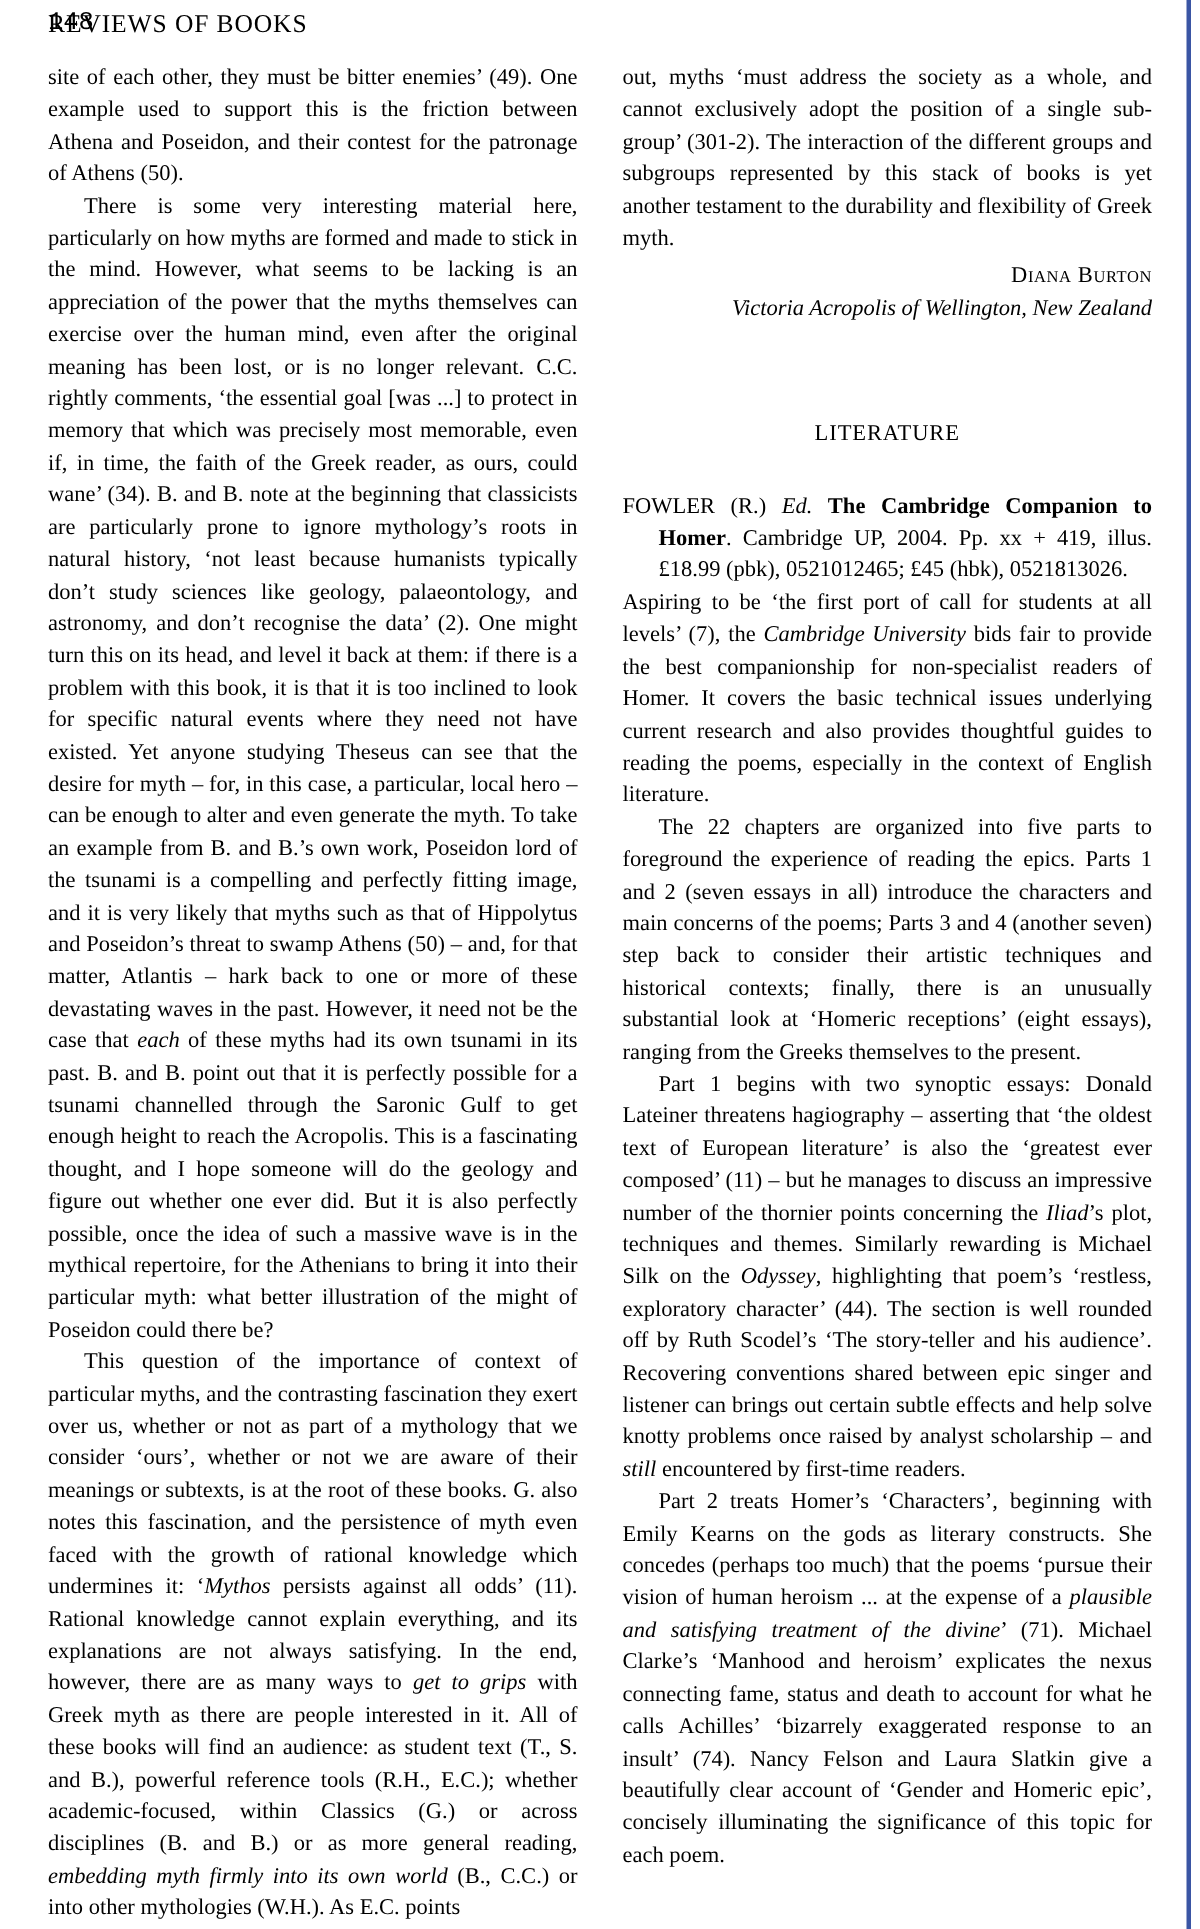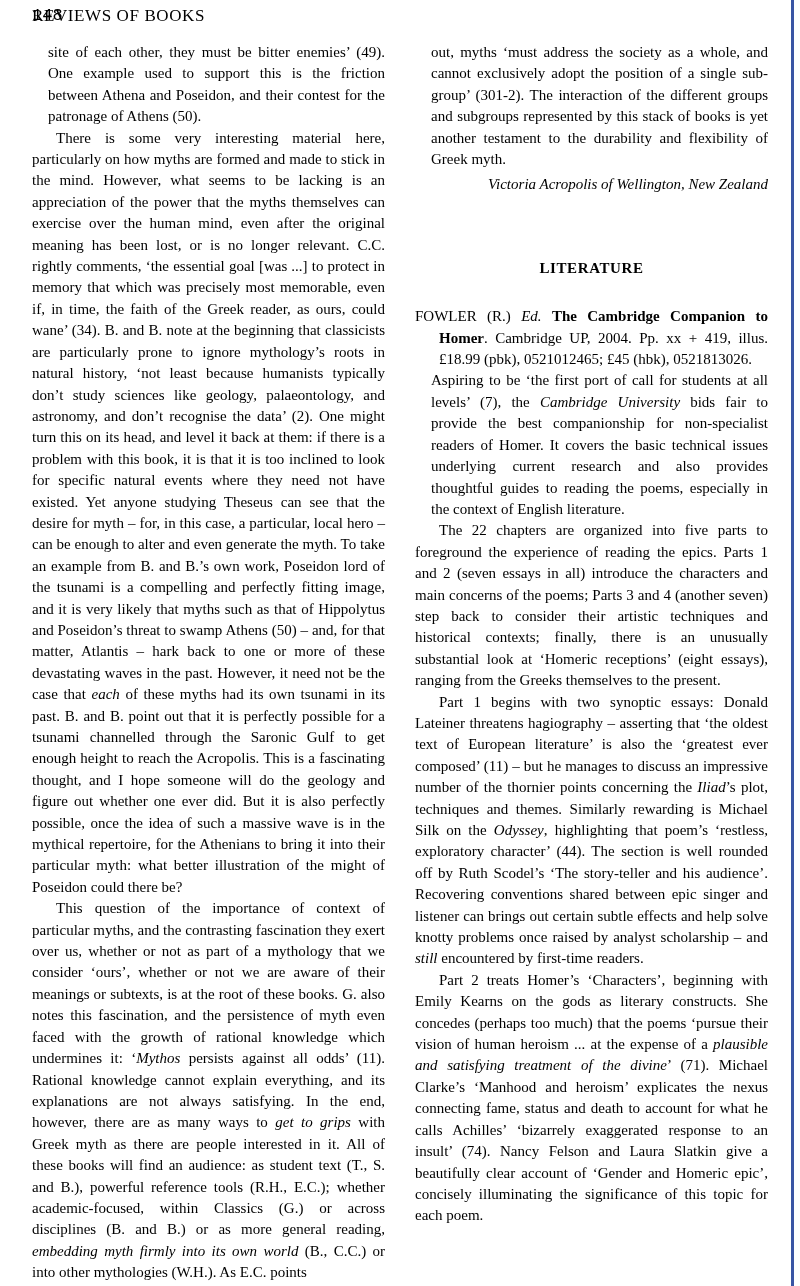--- a/index.html
+++ b/index.html
@@ -47,38 +47,37 @@
     text-align: justify;
     hyphens: auto;
     -webkit-hyphens: auto;
   }
   .col p {
     margin: 0;
     text-indent: 1.6em;
   }
   .col p.noindent {
     text-indent: 0;
-    margin-left: 16px;
   }
   .signature {
     margin-top: 4px;
     text-align: right;
   }
   .reviewer {
     font-variant: small-caps;
     letter-spacing: 0.4px;
   }
   .affiliation {
     font-style: italic;
   }
   .section-heading {
     margin: 62px 0 27px 0;
     text-align: center;
     font-size: 15px;
-    font-weight: bold;
+    font-weight: normal;
     letter-spacing: 0.6px;
   }
   .col p.citation {
     text-indent: -1.6em;
     padding-left: 1.6em;
   }
   .accent-bar {
     position: absolute;
     top: 0;
     bottom: 0;
@@ -101,20 +100,21 @@
     <div class="col">
       <p class="noindent">site of each other, they must be bitter enemies’ (49). One example used to support this is the friction between Athena and Poseidon, and their contest for the patronage of Athens (50).</p>
       <p>There is some very interesting material here, particularly on how myths are formed and made to stick in the mind.  However, what seems to be lacking is an appreciation of the power that the myths themselves can exercise over the human mind, even after the original meaning has been lost, or is no longer relevant.  C.C. rightly comments, ‘the essential goal [was ...] to protect in memory that which was precisely most memorable, even if, in time, the faith of the Greek reader, as ours, could wane’ (34).  B. and B. note at the beginning that classicists are particularly prone to ignore mythology’s roots in natural history, ‘not least because humanists typically don’t study sciences like geology, palaeontology, and astronomy, and don’t recognise the data’ (2). One might turn this on its head, and level it back at them: if there is a problem with this book, it is that it is too inclined to look for specific natural events where they need not have existed.  Yet anyone studying Theseus can see that the desire for myth – for, in this case, a particular, local hero – can be enough to alter and even generate the myth.  To take an example from B. and B.’s own work, Poseidon lord of the tsunami is a compelling and perfectly fitting image, and it is very likely that myths such as that of Hippolytus and Poseidon’s threat to swamp Athens (50) – and, for that matter, Atlantis – hark back to one or more of these devastating waves in the past.  However, it need not be the case that <i>each</i> of these myths had its own tsunami in its past.  B. and B. point out that it is perfectly possible for a tsunami channelled through the Saronic Gulf to get enough height to reach the Acropolis.  This is a fascinating thought, and I hope someone will do the geology and figure out whether one ever did.  But it is also perfectly possible, once the idea of such a massive wave is in the mythical repertoire, for the Athenians to bring it into their particular myth: what better illustration of the might of Poseidon could there be?</p>
       <p>This question of the importance of context of particular myths, and the contrasting fascination they exert over us, whether or not as part of a mythology that we consider ‘ours’, whether or not we are aware of their meanings or subtexts, is at the root of these books.  G. also notes this fascination, and the persistence of myth even faced with the growth of rational knowledge which undermines it: ‘<i>Mythos</i> persists against all odds’ (11).  Rational knowledge cannot explain everything, and its explanations are not always satisfying.  In the end, however, there are as many ways to <i>get to grips</i> with Greek myth as there are people interested in it.  All of these books will find an audience: as student text (T., S. and B.), powerful reference tools (R.H., E.C.); whether academic-focused, within Classics (G.) or across disciplines (B. and B.) or as more general reading, <i>embedding myth firmly into its own world</i> (B., C.C.) or into other mythologies (W.H.).  As E.C. points</p>
     </div>
 
     <div class="col">
       <p class="noindent">out, myths ‘must address the society as a whole, and cannot exclusively adopt the position of a single sub-group’ (301-2).  The interaction of the different groups and subgroups represented by this stack of books is yet another testament to the durability and flexibility of Greek myth.</p>
 
       <div class="signature">
+        <div class="reviewer">Diana Burton</div>
         <div class="affiliation">Victoria Acropolis of Wellington, New Zealand</div>
       </div>
 
       <h2 class="section-heading">LITERATURE</h2>
 
       <p class="citation">FOWLER (R.) <i>Ed.</i> <b>The Cambridge Companion to Homer</b>. Cambridge UP, 2004. Pp. xx + 419, illus. £18.99 (pbk), 0521012465; £45 (hbk), 0521813026.</p>
 
       <p class="noindent">Aspiring to be ‘the first port of call for students at all levels’ (7), the <i>Cambridge University</i> bids fair to provide the best companionship for non-specialist readers of Homer.  It covers the basic technical issues underlying current research and also provides thoughtful guides to reading the poems, especially in the context of English literature.</p>
       <p>The 22 chapters are organized into five parts to foreground the experience of reading the epics.  Parts 1 and 2 (seven essays in all) introduce the characters and main concerns of the poems; Parts 3 and 4 (another seven) step back to consider their artistic techniques and historical contexts; finally, there is an unusually substantial look at ‘Homeric receptions’ (eight essays), ranging from the Greeks themselves to the present.</p>
       <p>Part 1 begins with two synoptic essays: Donald Lateiner threatens hagiography – asserting that ‘the oldest text of European literature’ is also the ‘greatest ever composed’ (11) – but he manages to discuss an impressive number of the thornier points concerning the <i>Iliad</i>’s plot, techniques and themes.  Similarly rewarding is Michael Silk on the  <i>Odyssey</i>, highlighting that poem’s ‘restless, exploratory character’ (44).  The section is well rounded off by Ruth Scodel’s ‘The story-teller and his audience’.  Recovering conventions shared between epic singer and listener can brings out certain subtle effects  and help solve knotty problems once raised by analyst scholarship – and <i>still</i> encountered by first-time readers.</p>

